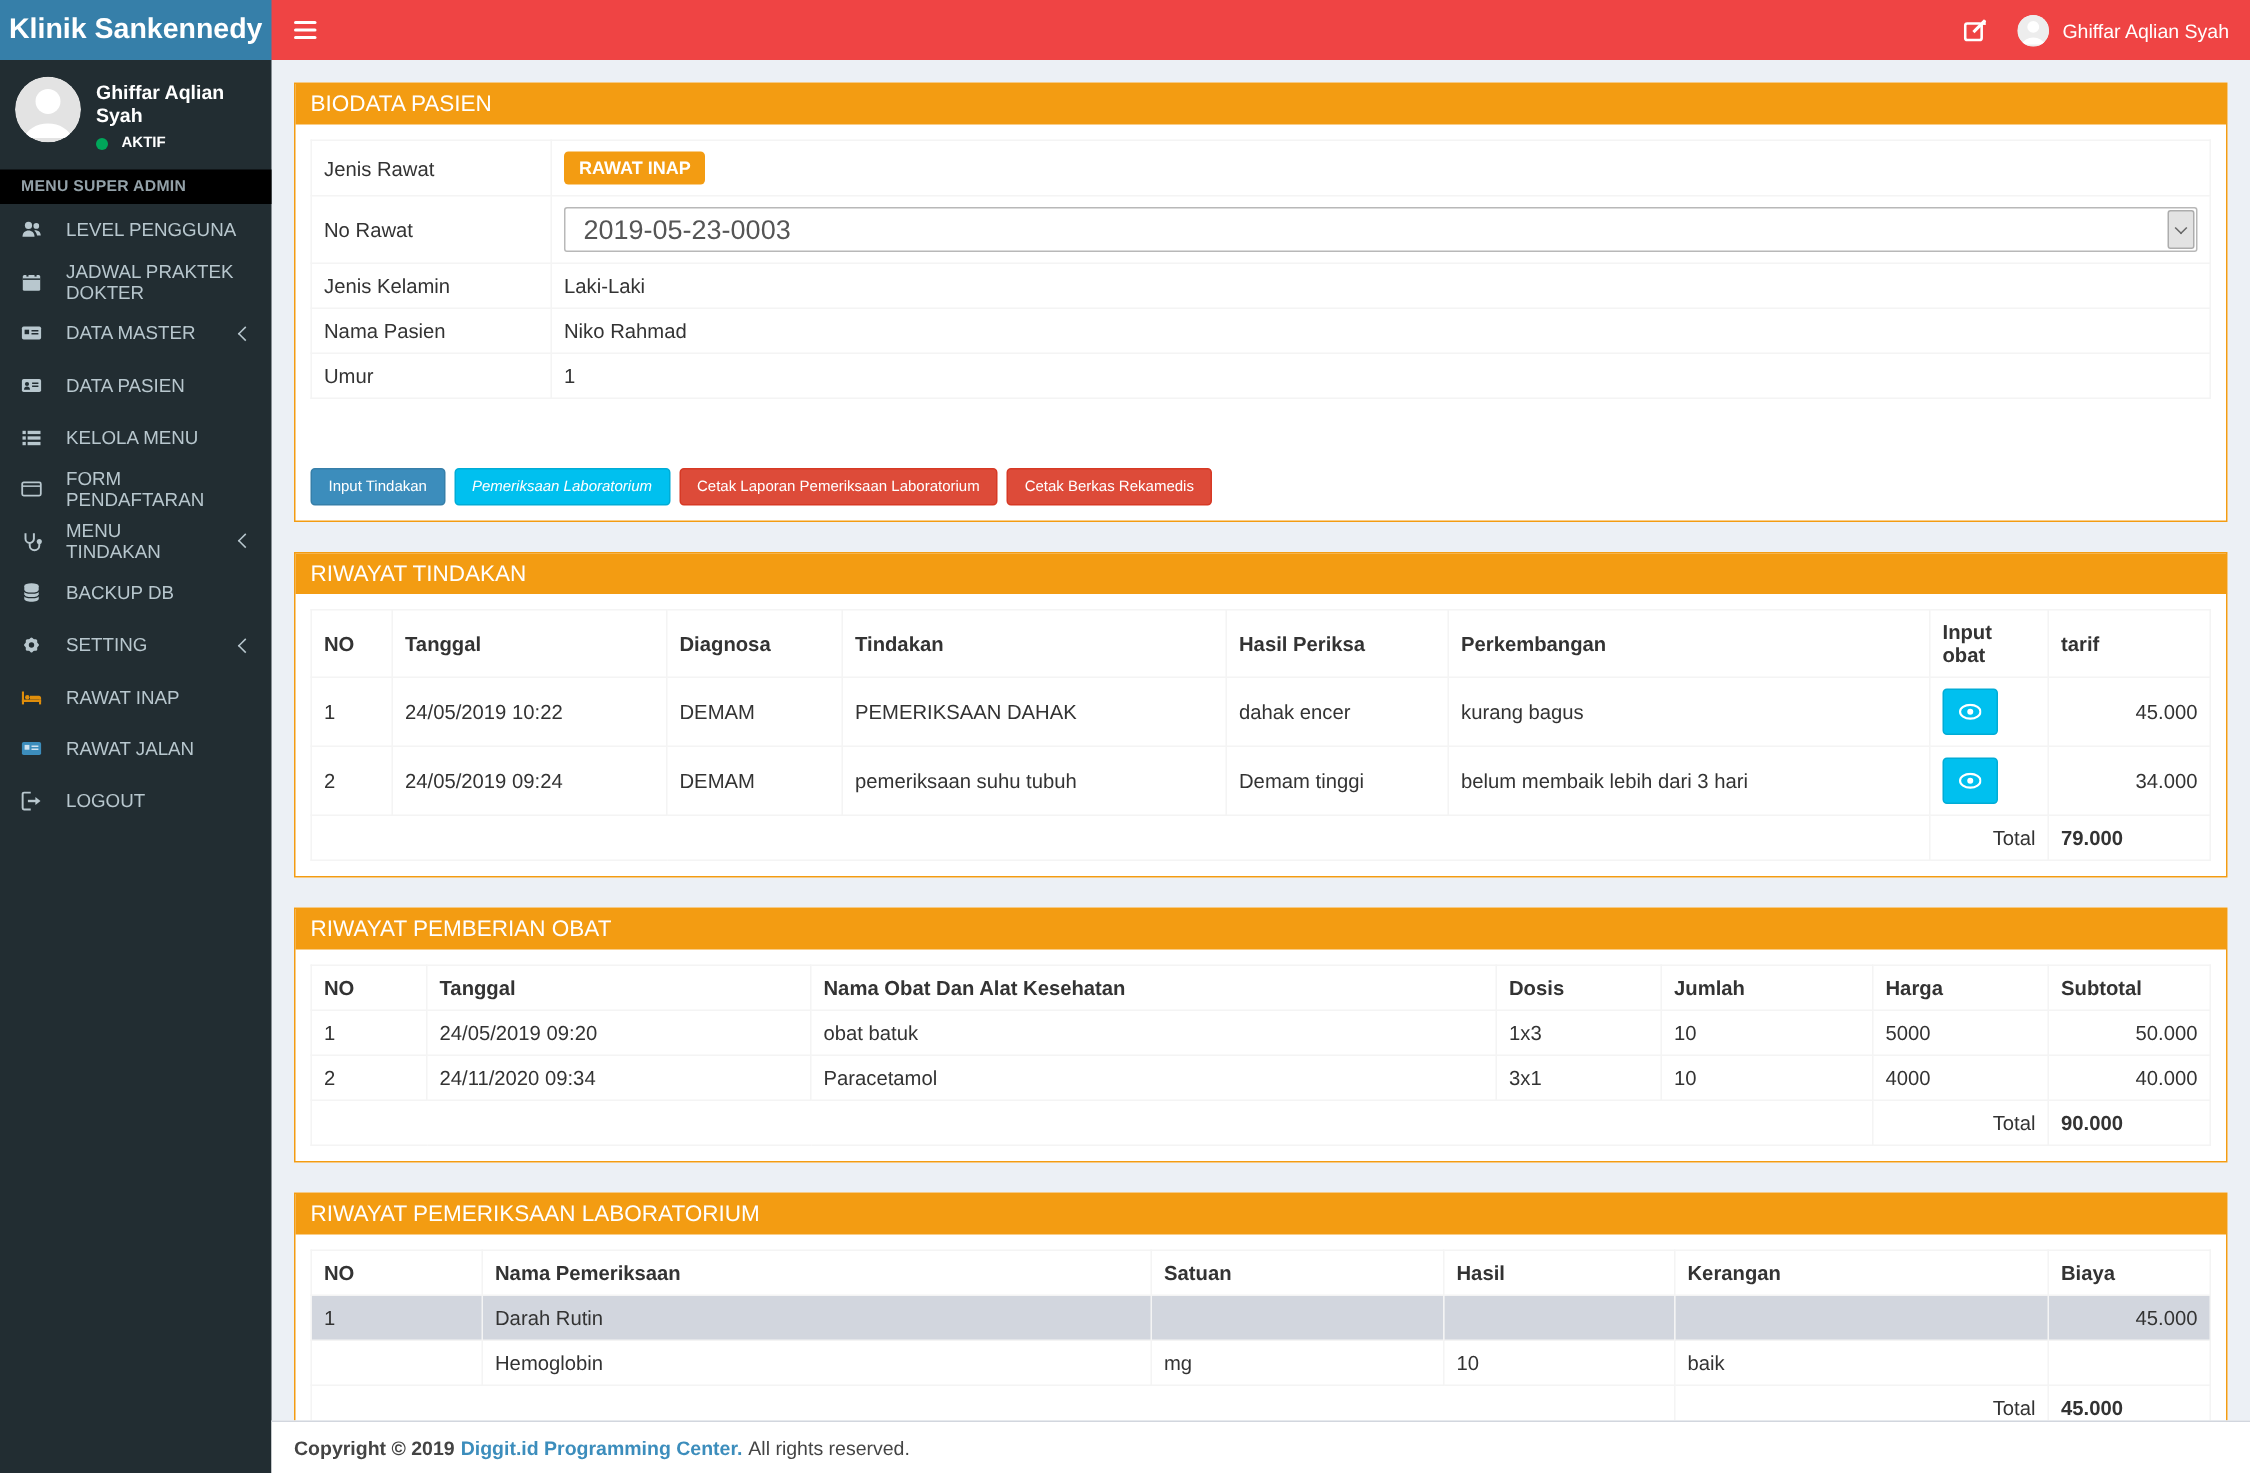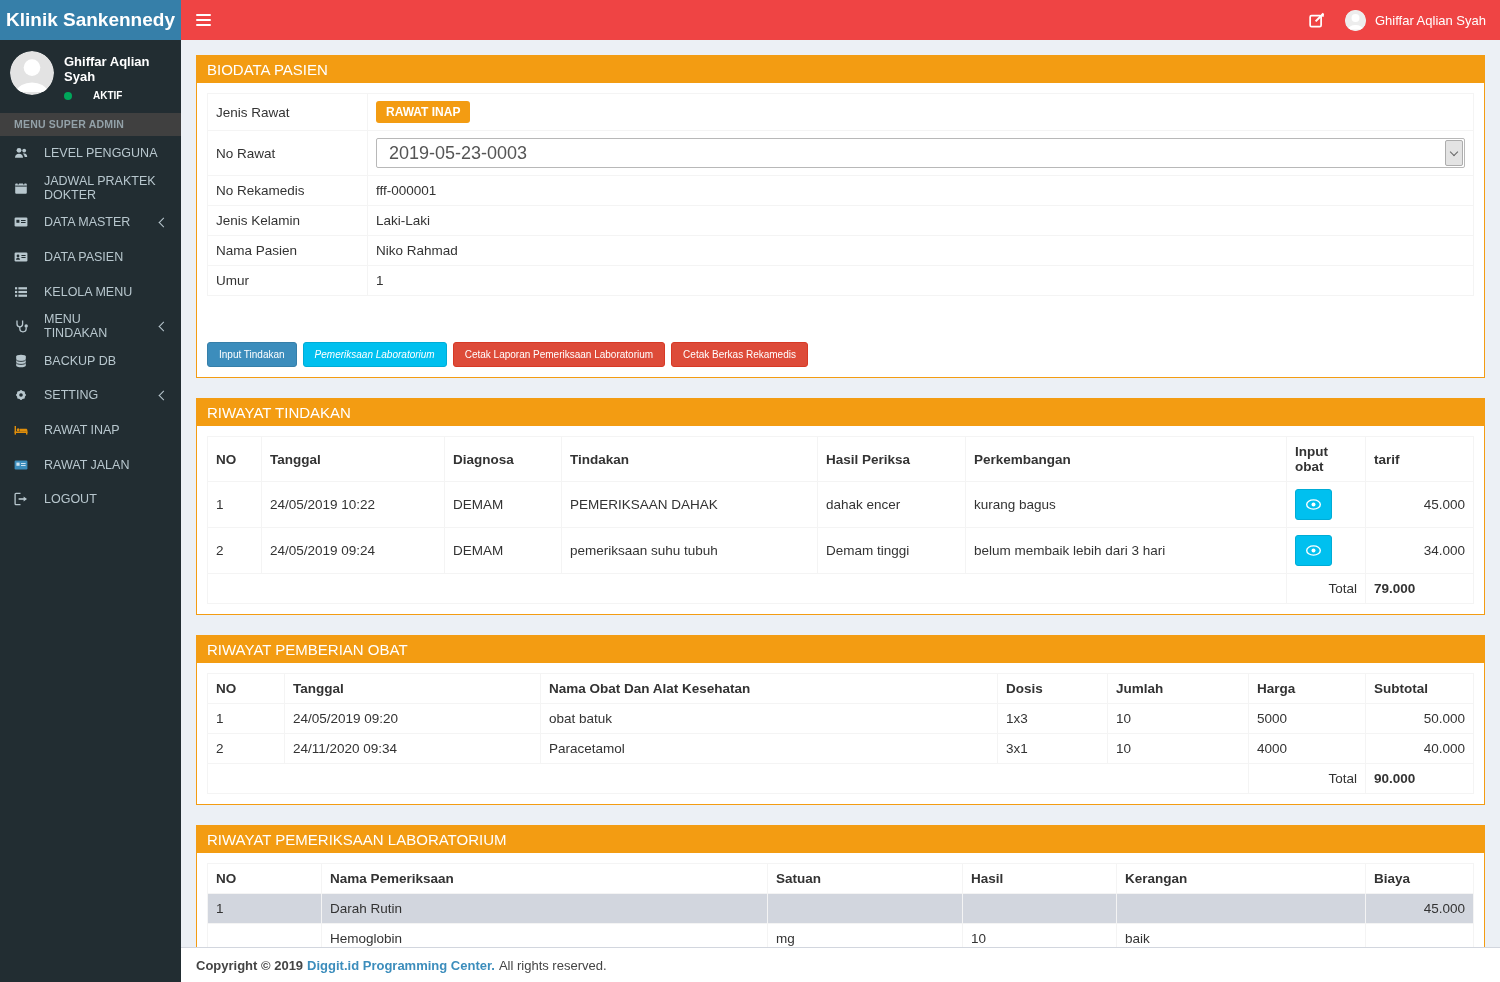--- a/index.html
+++ b/index.html
@@ -18,23 +18,23 @@
   .nav-edit { display:flex; align-items:center; cursor:pointer; }
   .nav-user { display:flex; align-items:center; gap:9px; color:#fff; font-size:13px; cursor:pointer; }
   .nav-avatar { width:21px; height:21px; border-radius:50%; overflow:hidden; background:#f0f0f0; flex:none; }
 
   
   .sidebar { position:absolute; top:40px; left:0; bottom:0; width:181px; background:#222d32; }
   .user-panel { display:flex; gap:10px; padding:11px 10px 12px 10px; }
   .big-avatar { width:44px; height:44px; border-radius:50%; overflow:hidden; flex:none; }
   .user-meta { padding-top:3px; }
   .user-name { color:#fff; font-weight:bold; font-size:13px; line-height:15px; }
-  .user-status { display:flex; align-items:center; gap:21px; margin-top:6px; color:#fff; font-size:10px; font-weight:bold; }
+  .user-status { display:flex; align-items:center; gap:9px; margin-top:6px; color:#fff; font-size:10px; font-weight:bold; }
   .dot { width:8px; height:8px; border-radius:50%; background:#00a65a; }
-  .menu-header { background:#404040; color:#93a1a8; font-size:10.5px; font-weight:bold; padding:5px 14px 6px 14px; letter-spacing:.2px; }
+  .menu-header { background:#000000; color:#93a1a8; font-size:10.5px; font-weight:bold; padding:5px 14px 6px 14px; letter-spacing:.2px; }
   .menu { list-style:none; margin:0; padding:0; }
   .menu-item { display:flex; align-items:center; gap:16px; height:34.6px; padding:0 14px; color:#b8c7ce; font-size:12.5px; cursor:pointer; }
   .menu-item svg { width:14px; height:14px; flex:none; }
   .chev-left { width:7px; height:7px; border-left:1.6px solid #b8c7ce; border-bottom:1.6px solid #b8c7ce; transform:rotate(45deg); margin-left:auto; flex:none; }
 
   
   .content { position:absolute; left:181px; top:40px; right:0; bottom:35px; padding:15px; overflow:hidden; }
   .panel { background:#fff; border:1px solid #f39c12; margin-bottom:20px; }
   .panel-h { background:#f39c12; color:#fff; min-height:27px; display:flex; align-items:center; padding:4px 10px; font-size:15px; }
   .panel-b { padding:10px; }
@@ -157,20 +157,27 @@
     <li class="menu-item">
       <svg viewBox="0 0 14 14" fill="#b8c7ce">
           <rect x="1" y="2.2" width="2.2" height="2.2"></rect>
           <rect x="4.4" y="2.2" width="8.6" height="2.2"></rect>
           <rect x="1" y="5.9" width="2.2" height="2.2"></rect>
           <rect x="4.4" y="5.9" width="8.6" height="2.2"></rect>
           <rect x="1" y="9.6" width="2.2" height="2.2"></rect>
           <rect x="4.4" y="9.6" width="8.6" height="2.2"></rect>
         </svg>
       <span>KELOLA MENU</span>
+    </li>
+    <li class="menu-item">
+      <svg viewBox="0 0 14 14">
+          <rect x="0.8" y="2.6" width="12.4" height="8.8" rx="1" fill="none" stroke="#b8c7ce" stroke-width="1.2"></rect>
+          <rect x="0.8" y="4.6" width="12.4" height="1" fill="#b8c7ce"></rect>
+        </svg>
+      <span>FORM PENDAFTARAN</span>
     </li>
     <li class="menu-item">
       <svg viewBox="0 0 14 14">
           <path d="M3 1.5v3.6a2.8 2.8 0 0 0 5.6 0V1.5" fill="none" stroke="#b8c7ce" stroke-width="1.3"></path>
           <path d="M5.8 8v1.6a3.2 3.2 0 0 0 6.4 0V8.6" fill="none" stroke="#b8c7ce" stroke-width="1.3"></path>
           <circle cx="12.2" cy="7" r="1.7" fill="#b8c7ce"></circle>
         </svg>
       <span>MENU TINDAKAN</span>
       <span class="chev-left"></span>
     </li>
@@ -242,24 +249,20 @@
           <td>
             <div class="selectbox">
               <span>2019-05-23-0003</span>
               <span class="sel-btn">
                     <span class="caret-down"></span>
                   </span>
             </div>
           </td>
         </tr>
         <tr>
-          <td>No Rekamedis</td>
-          <td>fff-000001</td>
-        </tr>
-        <tr>
           <td>Jenis Kelamin</td>
           <td>Laki-Laki</td>
         </tr>
         <tr>
           <td>Nama Pasien</td>
           <td>Niko Rahmad</td>
         </tr>
         <tr>
           <td>Umur</td>
           <td>1</td>

